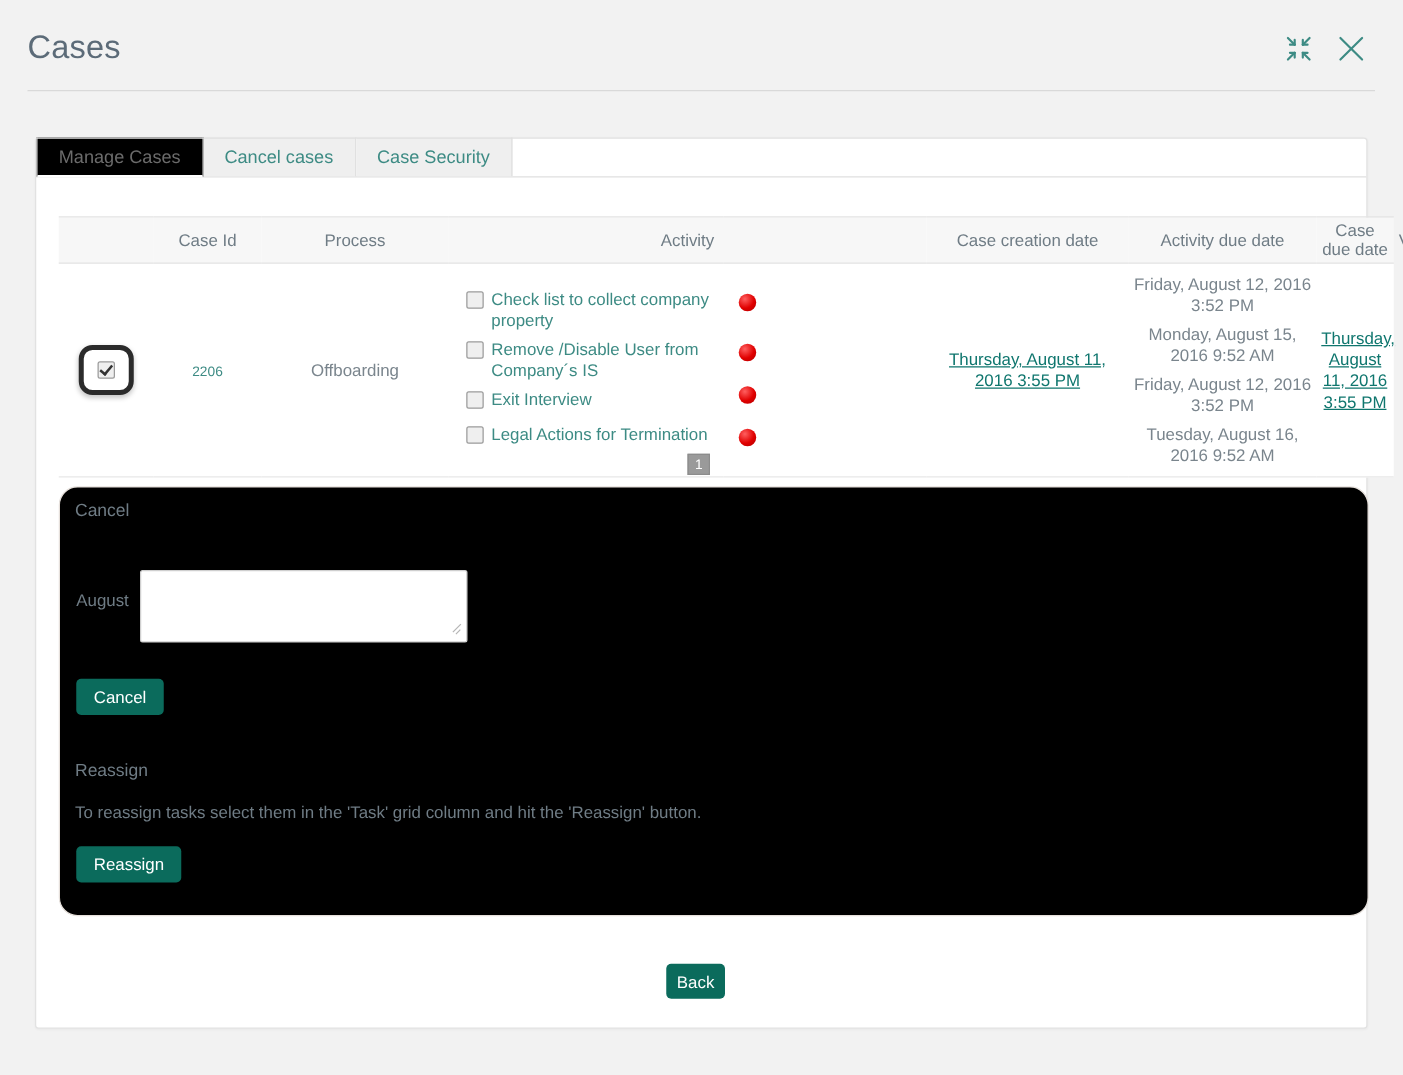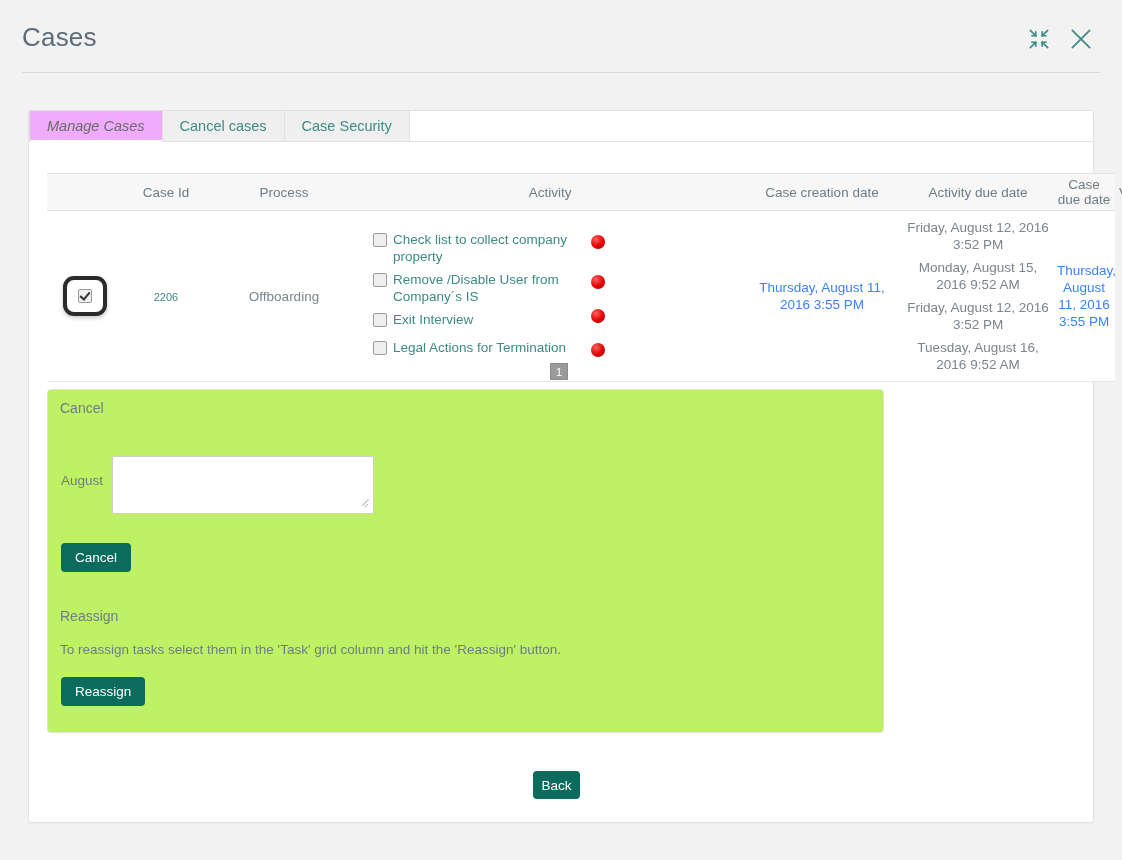--- a/index.html
+++ b/index.html
@@ -101,26 +101,25 @@
     border: 1px solid #e0e0e0;
     border-bottom: none;
     border-left: none;
     color: #3d8b84;
     box-sizing: border-box;
     cursor: pointer;
     white-space: nowrap;
   }
   .tab:first-child { border-left: 1px solid #e0e0e0; }
   .tab.active {
-    background: #f0abfc;
+    background: #000000;
     color: #6b6b6b;
     border-color: #e0e0e0;
     position: relative;
     z-index: 2;
-    font-style: italic;
   }
   .tab-underline {
     position: absolute;
     left: 0;
     top: 30px;
     width: 1064px;
     height: 1px;
     background: #e0e0e0;
   }
   .tab.active::after {
@@ -277,22 +276,23 @@
     color: #7a858d;
     min-height: 22px;
     display: flex;
     align-items: center;
     justify-content: center;
     text-align: center;
   }
   .single-date {
     font-size: 13.5px;
     line-height: 17px;
-    color: #3b82f6;
-    text-align: center;
+    color: #0f766e;
+    text-align: center;
+    text-decoration: underline;
   }
 
   .view-icon { cursor: pointer; display: inline-block; }
 
   
   .pager {
     position: absolute;
     left: 18px;
     top: 252px;
     width: 1024px;
@@ -311,25 +311,25 @@
     border: 1px solid #8c8c8c;
     box-sizing: border-box;
     cursor: pointer;
   }
 
   
   .action-panel {
     position: absolute;
     left: 18px;
     top: 278px;
-    width: 837px;
+    width: 1048px;
     height: 344px;
-    background: #bef264;
+    background: #000000;
     border: 1px solid #e6e0db;
-    border-radius: 4px;
+    border-radius: 15px;
     box-sizing: border-box;
   }
   .section-title {
     position: absolute;
     font-size: 14px;
     color: #6f7c85;
   }
   .section-desc {
     position: absolute;
     font-size: 13.5px;

